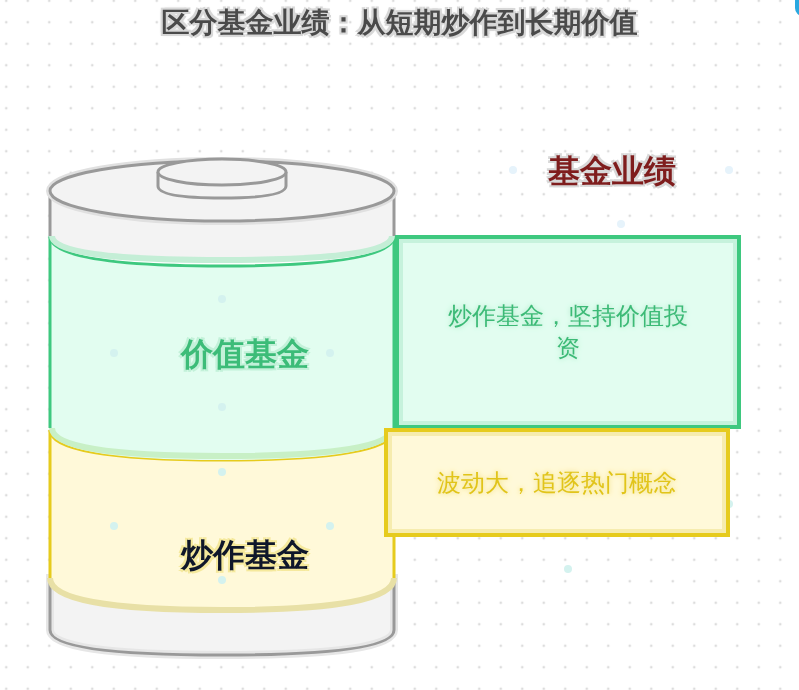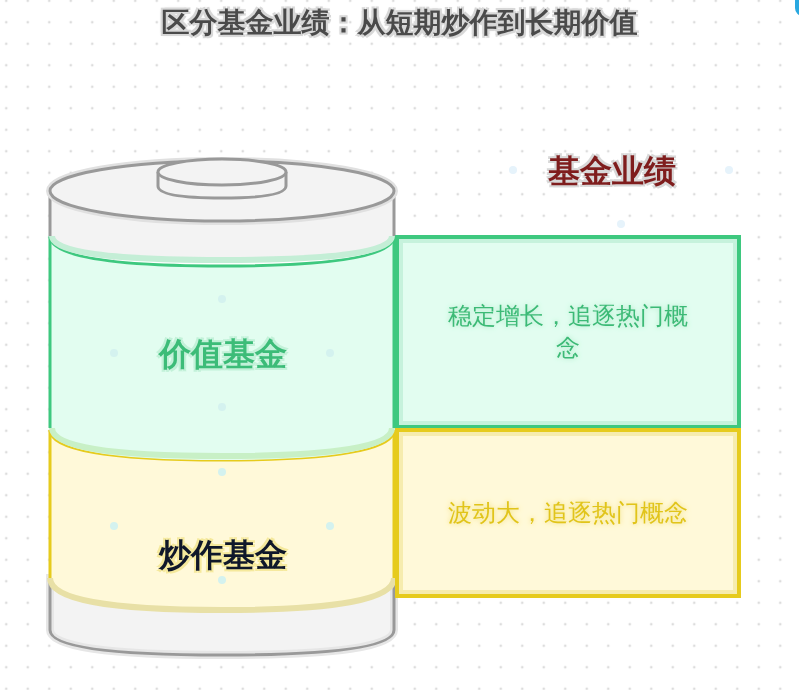--- a/index.html
+++ b/index.html
@@ -30,32 +30,32 @@
   .box {
     position: absolute; box-sizing: border-box;
     display: flex; align-items: center; justify-content: center; text-align: center;
   }
   .box-value {
     left: 395px; top: 235px; width: 346px; height: 194px;
     background: #e2fdf0; border: 4px solid #3ec87f;
     box-shadow: 0 0 0 4px #c6f2dc inset;
   }
   .box-spec {
-    left: 395px; top: 428px; width: 346px; height: 170px;
+    left: 384px; top: 428px; width: 346px; height: 109px;
     background: #fff9d9; border: 4px solid #e6cb1d;
     box-shadow: 0 0 0 4px #f6ecae inset;
   }
   .box-text {
     font-size: 24px; line-height: 32px; width: 260px;
   }
   .box-value .box-text { color: #3cba76; text-shadow: 0 0 4px #bff0d6, 0 0 6px #bff0d6; }
   .box-spec .box-text { color: #e1c41a; text-shadow: 0 0 4px #f5e89a, 0 0 6px #f5e89a; }
   .seg-label {
     position: absolute; left: 50px; width: 346px; text-align: center;
-    font-size: 32px; font-weight: bold; white-space: nowrap;
+    font-size: 32px; font-weight: bold; white-space: nowrap; padding-left: 22px;
   }
   .seg-value { top: 333px; color: #3cbc78; text-shadow: 2px 2px 0 #c3f1d9, -2px -2px 0 #c3f1d9, 2px -2px 0 #c3f1d9, -2px 2px 0 #c3f1d9; }
   .seg-spec { top: 534px; color: #0f172a; text-shadow: 2px 2px 0 #f5e99c, -2px -2px 0 #f5e99c, 2px -2px 0 #f5e99c, -2px 2px 0 #f5e99c; }
 </style>
 </head>
 <body>
 
 <div class="title">区分基金业绩：从短期炒作到长期价值</div>
 <div class="corner-mark"></div>
 
@@ -113,17 +113,17 @@
     <circle cx="513" cy="170" r="4" fill="#e6f3fb"></circle>
     <circle cx="729" cy="170" r="4" fill="#e6f3fb"></circle>
     <circle cx="621" cy="224" r="4" fill="#e6f3fb"></circle>
   </g>
 </svg>
 
 <div class="seg-label seg-value">价值基金</div>
 <div class="seg-label seg-spec">炒作基金</div>
 
 <div class="box box-value">
-  <div class="box-text">稳定增长，追逐热门概念</div>
+  <div class="box-text">炒作基金，坚持价值投资</div>
 </div>
 <div class="box box-spec">
   <div class="box-text">波动大，追逐热门概念</div>
 </div>
 
 </body></html>

